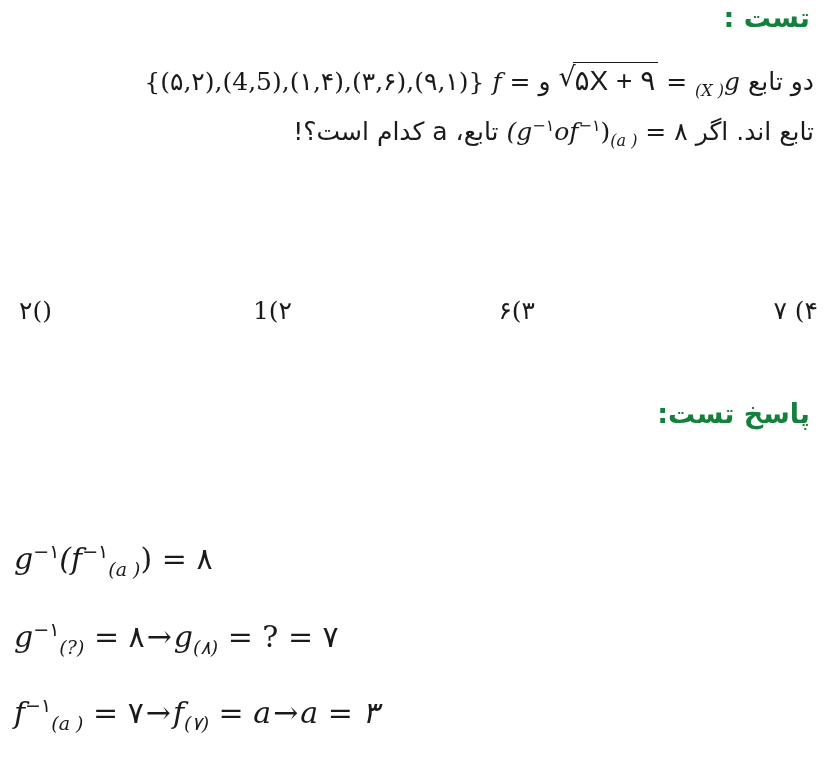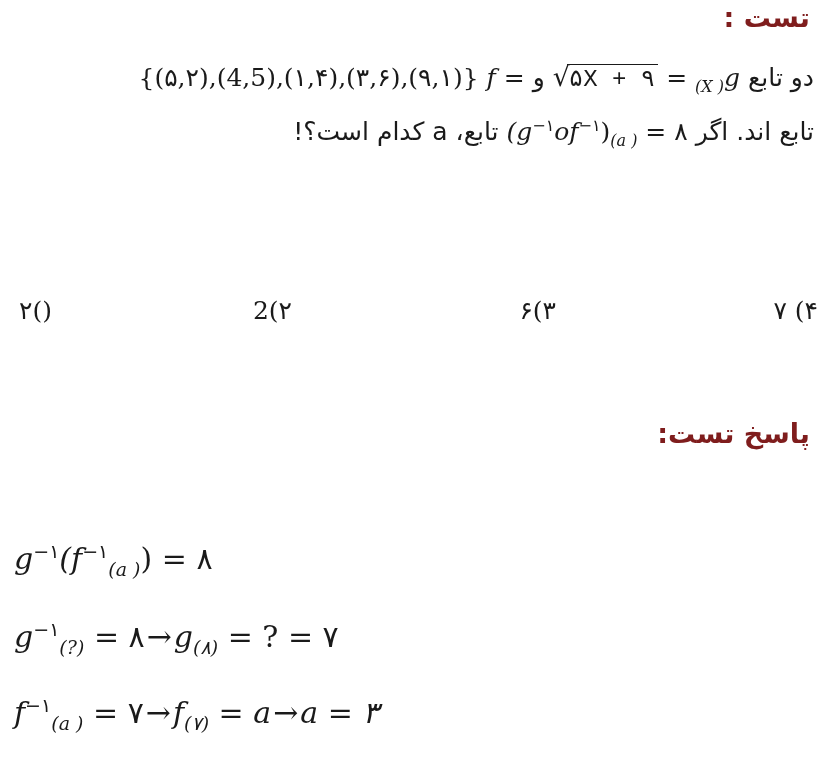--- a/index.html
+++ b/index.html
@@ -18,31 +18,31 @@
   }
   .page {
     position: absolute;
     inset: 0;
   }
   
   .abs { position: absolute; white-space: nowrap; }
 
   
   .brown {
-    color: #7f1d1d;
+    color: #15803d;
     font-weight: bold;
   }
   #test-label {
     right: 22px;
     top: 2px;
     font-size: 27px;
   }
   #answer-label {
     right: 22px;
-    top: 418px;
+    top: 398px;
     font-size: 27px;
   }
 
   
   .qline {
     direction: rtl;
     font-size: 25px;
     line-height: 1.25;
   }
   #q-line1 { right: 18px; top: 62px; }
@@ -83,23 +83,23 @@
     left: 0;
     top: -2px;
     font-size: 27px;
     font-family: "DejaVu Serif", serif;
     font-style: normal;
   }
   .radical .under {
     border-top: 1.4px solid #1a1a1a;
     padding: 0 3px 0 2px;
     display: inline-block;
-    font-family: Liberation Mono, monospace;
-    font-style: normal;
-    font-size: 24px;
+    font-family: Liberation Sans, sans-serif;
+    font-style: normal;
+    font-size: 28px;
     text-align: center;
   }
 
   
   #source-line {
     right: 22px;
     top: 228px;
     font-size: 25px;
     direction: rtl;
   }
@@ -115,21 +115,21 @@
   }
   .option {
     position: absolute;
     font-size: 25px;
     font-family: "DejaVu Serif", serif;
     direction: ltr;
     white-space: nowrap;
   }
   #option-1 { right: 780px; }
   #option-2 { right: 540px; }
-  #option-3 { right: 276px; }
+  #option-3 { right: 297px; }
   #option-4 { right: 14px; margin-left: 42px; }
 
   
   .sol {
     position: absolute;
     direction: ltr;
     left: 14px;
     font-family: "DejaVu Serif", serif;
     font-size: 30px;
     white-space: nowrap;
@@ -171,21 +171,21 @@
 
   <div class="abs qline" id="q-line2">
     <span>تابع اند. اگر</span>
     <span class="mathup"><span class="math">(g</span><span class="sup">−۱</span><span class="math">of</span><span class="sup">−۱</span><span class="mathup">)</span><span class="sub">(a )</span> <span class="mathup">= ۸</span></span>
     <span>تابع، a کدام است؟!</span>
   </div>
 
 
   <div id="options-row">
     <div class="option" id="option-1">۲()</div>
-    <div class="option" id="option-2">2(۲</div>
+    <div class="option" id="option-2">1(۲</div>
     <div class="option" id="option-3">۶(۳</div>
     <div class="option" id="option-4">۷ (۴</div>
   </div>
 
   <div class="abs brown" id="answer-label">پاسخ تست:</div>
 
   <div class="sol" id="sol-1">
     <span class="it">g</span><span class="sup">−۱</span><span class="it">(f</span><span class="sup">−۱</span><span class="sub it">(a )</span><span>)</span>
     <span>= ۸</span>
   </div>

